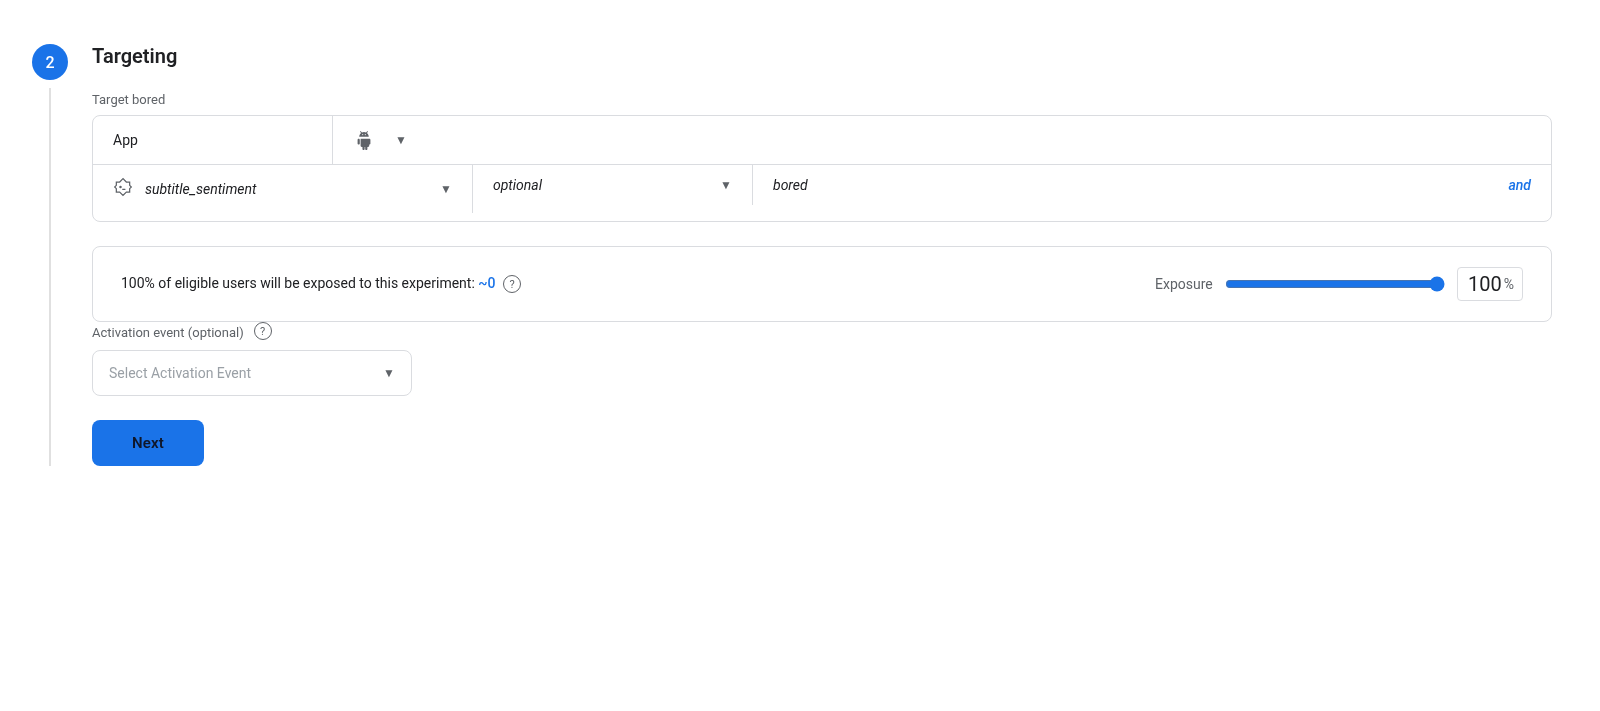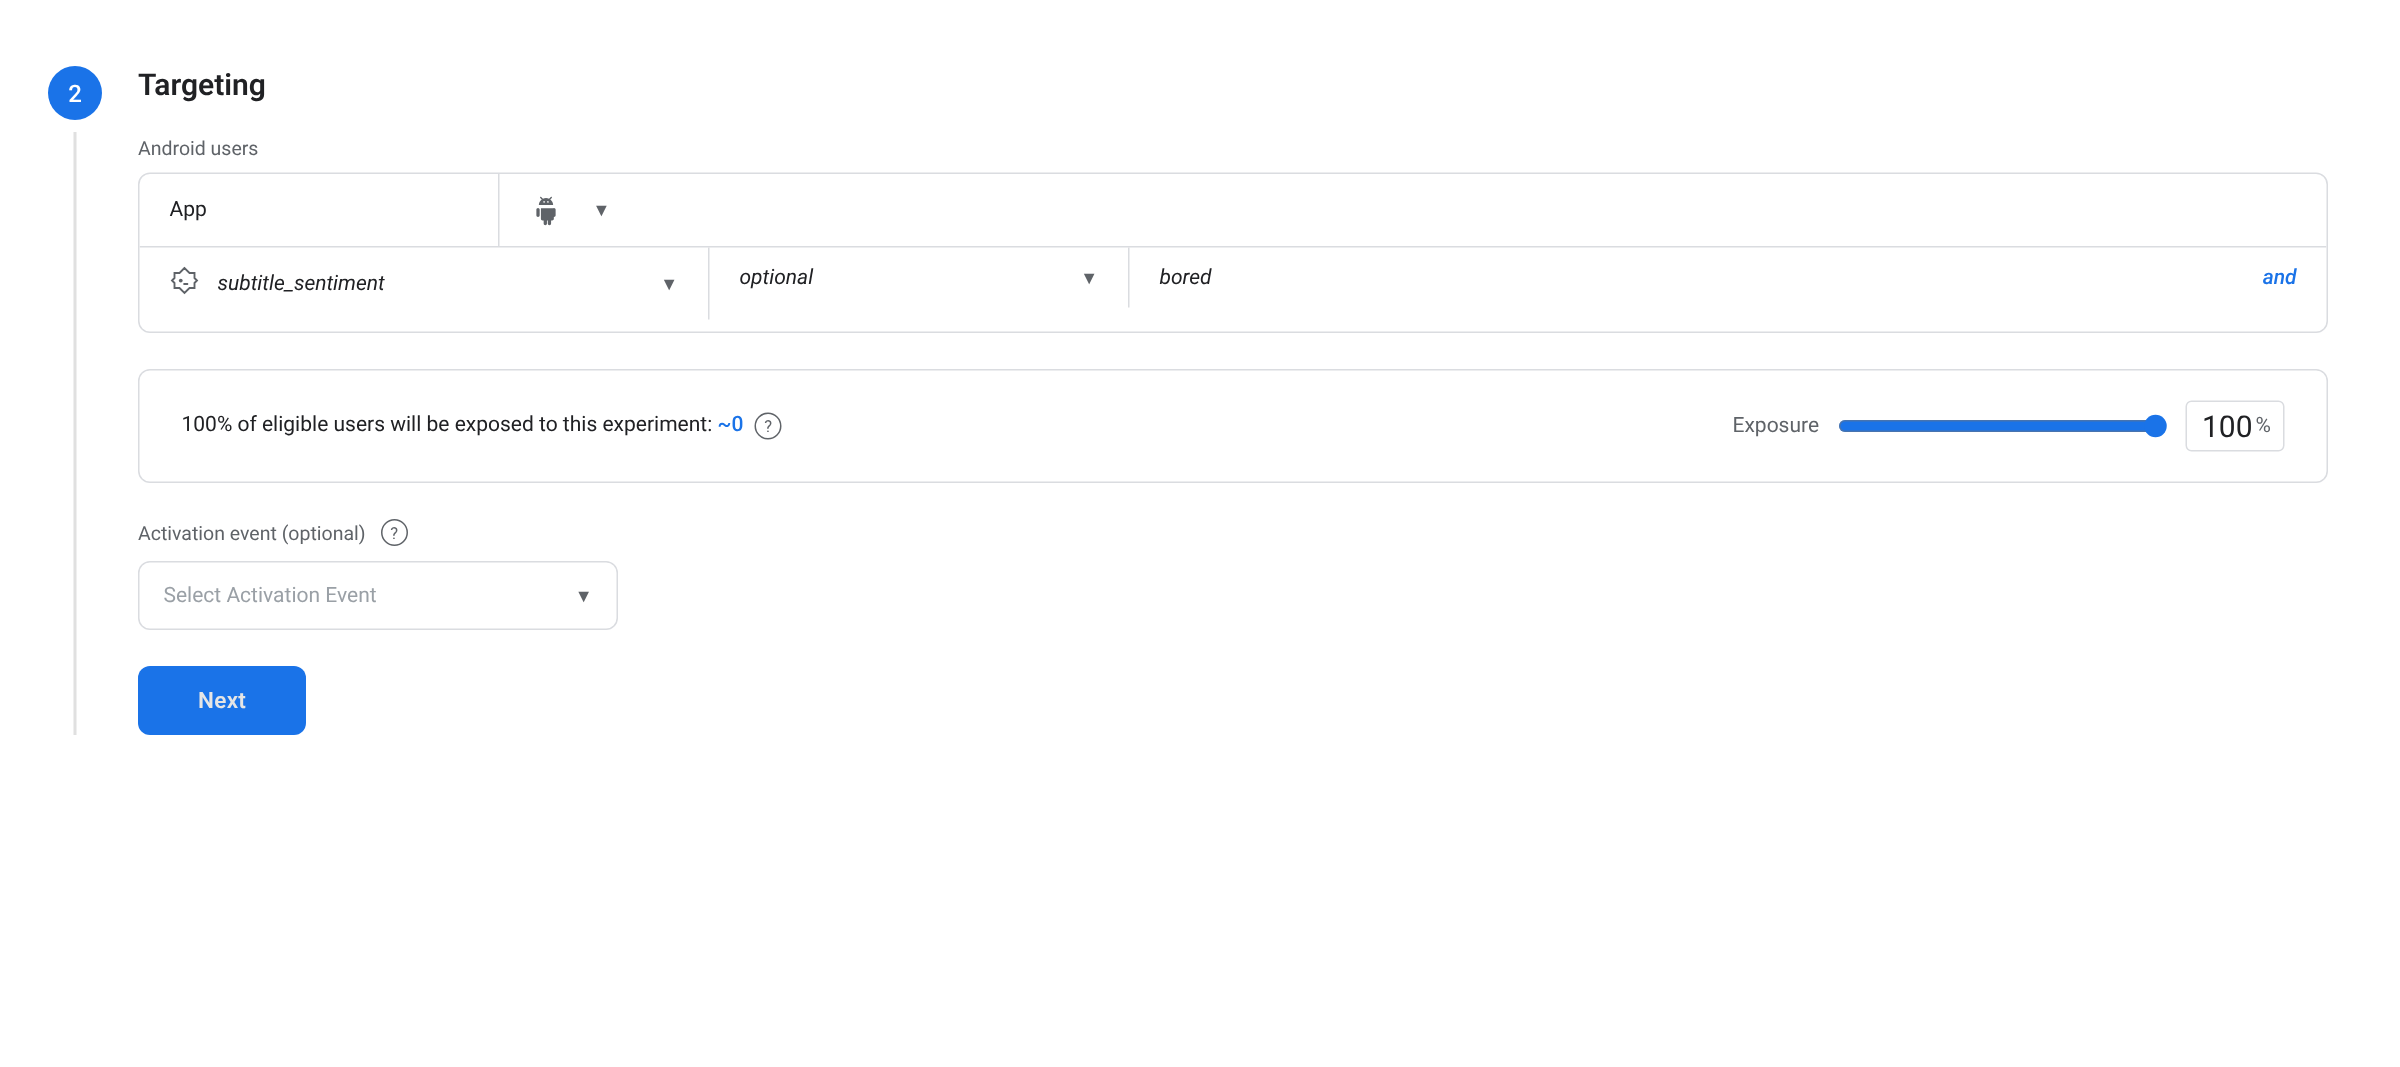--- a/index.html
+++ b/index.html
@@ -188,21 +188,20 @@
       cursor: pointer;
       text-decoration: none;
     }
 
     .exposure-box {
       border: 1px solid #dadce0;
       border-radius: 8px;
       padding: 20px 28px;
       display: flex;
       align-items: center;
-      margin-bottom: 24px;
     }
 
     .exposure-text {
       font-size: 14px;
       color: #202124;
       flex: 1;
     }
 
     .exposure-count {
       color: #1a73e8;
@@ -286,21 +285,21 @@
       text-align: right;
     }
 
     .activation-placeholder {
       font-size: 14px;
       color: #9aa0a6;
     }
 
     .next-button {
       background-color: #1a73e8;
-      color: #e5e5e5;
+      color: #0f172a;
       border: none;
       border-radius: 8px;
       padding: 14px 40px;
       font-size: 15px;
       font-weight: 600;
       cursor: pointer;
       margin-top: 24px;
       letter-spacing: 0.2px;
     }
   </style>
@@ -310,21 +309,21 @@
 <div class="page-container">
   <div class="step-indicator">
     <div class="step-circle">2</div>
     <div class="step-line"></div>
   </div>
 
   <div class="content-area">
     <div class="section-title">Targeting</div>
 
     
-    <div class="target-users-label">Android users</div>
+    <div class="target-users-label">Target bored</div>
 
     <div class="target-users-box">
 
       <div class="app-row">
         <div class="app-label-cell">App</div>
         <div class="app-dropdown-cell">
           <svg class="android-icon" width="22" height="22" viewBox="0 0 24 24" fill="none" xmlns="http://www.w3.org/2000/svg">
             <path d="M6.2 10.5C5.54 10.5 5 11.04 5 11.7v4.1c0 .66.54 1.2 1.2 1.2.66 0 1.2-.54 1.2-1.2V11.7c0-.66-.54-1.2-1.2-1.2zm11.6 0c-.66 0-1.2.54-1.2 1.2v4.1c0 .66.54 1.2 1.2 1.2.66 0 1.2-.54 1.2-1.2V11.7c0-.66-.54-1.2-1.2-1.2zM8.3 18.4c0 .66.54 1.2 1.2 1.2h.8v2.2c0 .66.54 1.2 1.2 1.2.66 0 1.2-.54 1.2-1.2V19.6h.6v2.2c0 .66.54 1.2 1.2 1.2.66 0 1.2-.54 1.2-1.2V19.6h.8c.66 0 1.2-.54 1.2-1.2V10.7H8.3v7.7zM15.1 4.3l1.1-1.1c.2-.2.2-.5 0-.7-.2-.2-.5-.2-.7 0l-1.3 1.3c-.6-.3-1.4-.5-2.2-.5-.8 0-1.5.2-2.2.5L8.5 2.5c-.2-.2-.5-.2-.7 0-.2.2-.2.5 0 .7l1.1 1.1C7.5 5.4 6.8 6.8 6.8 8.4h10.4c0-1.6-.7-3-2.1-4.1zm-4.5 2.4c-.3 0-.6-.3-.6-.6s.3-.6.6-.6.6.3.6.6-.3.6-.6.6zm2.8 0c-.3 0-.6-.3-.6-.6s.3-.6.6-.6.6.3.6.6-.3.6-.6.6z" fill="#5f6368"></path>
           </svg>
           <span class="dropdown-arrow">▼</span>

